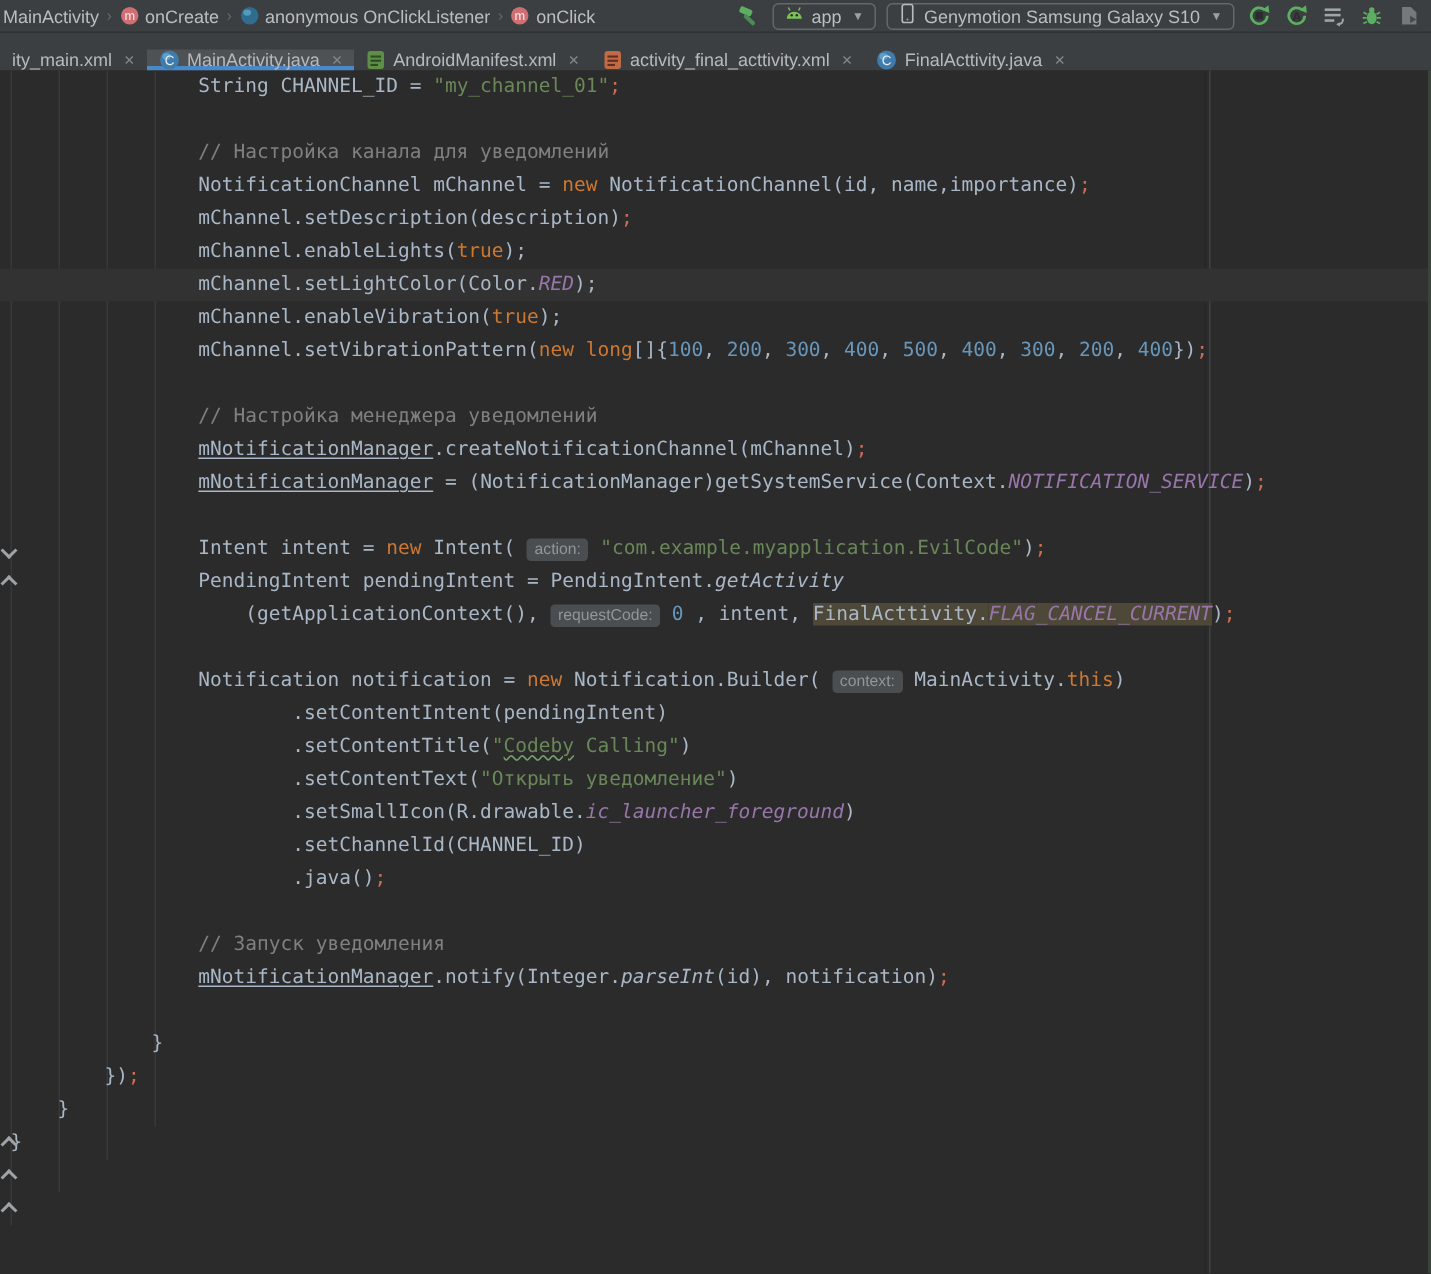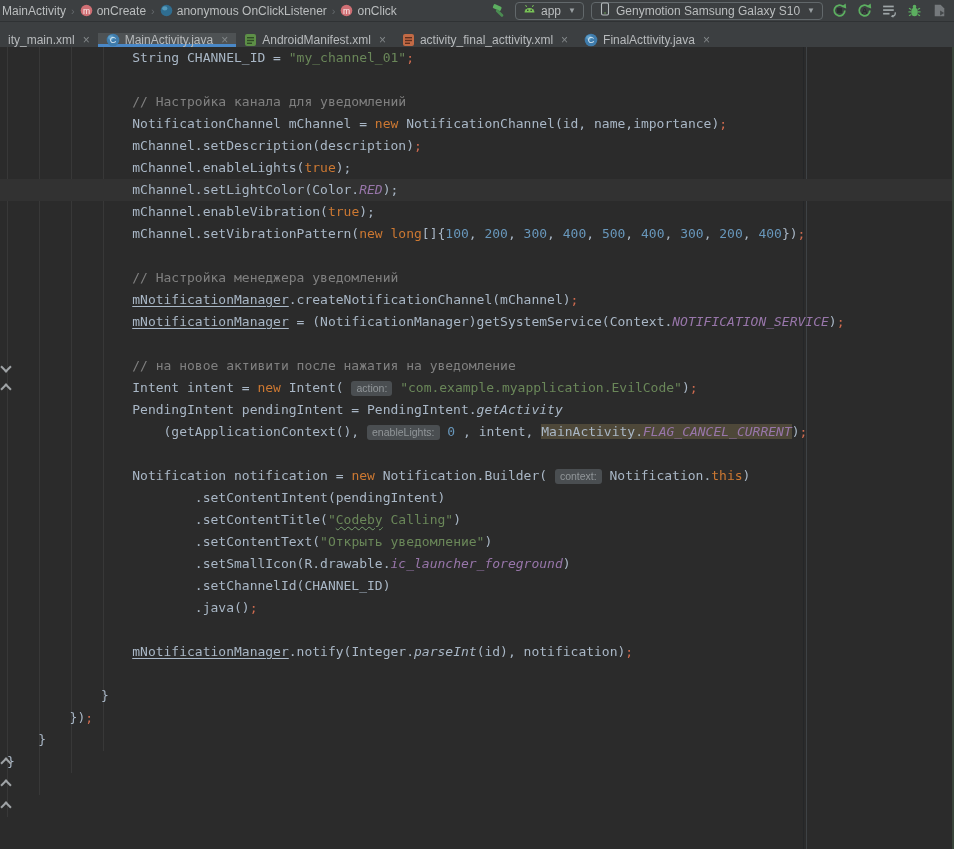--- a/index.html
+++ b/index.html
@@ -254,33 +254,33 @@
       <div class="line"><span class="sg-p">                mChannel.setDescription(description)</span><span class="sg-semi">;</span></div>
       <div class="line"><span class="sg-p">                mChannel.enableLights(</span><span class="sg-k">true</span><span class="sg-p">);</span></div>
       <div class="line cur"><span class="sg-p">                mChannel.setLightColor(Color.</span><span class="sg-f">RED</span><span class="sg-p">);</span></div>
       <div class="line"><span class="sg-p">                mChannel.enableVibration(</span><span class="sg-k">true</span><span class="sg-p">);</span></div>
       <div class="line"><span class="sg-p">                mChannel.setVibrationPattern(</span><span class="sg-k">new</span><span class="sg-p"> </span><span class="sg-k">long</span><span class="sg-p">[]{</span><span class="sg-n">100</span><span class="sg-p">, </span><span class="sg-n">200</span><span class="sg-p">, </span><span class="sg-n">300</span><span class="sg-p">, </span><span class="sg-n">400</span><span class="sg-p">, </span><span class="sg-n">500</span><span class="sg-p">, </span><span class="sg-n">400</span><span class="sg-p">, </span><span class="sg-n">300</span><span class="sg-p">, </span><span class="sg-n">200</span><span class="sg-p">, </span><span class="sg-n">400</span><span class="sg-p">})</span><span class="sg-semi">;</span></div>
       <div class="line"></div>
       <div class="line"><span class="sg-c">                // Настройка менеджера уведомлений</span></div>
       <div class="line"><span class="sg-p">                </span><span class="sg-u">mNotificationManager</span><span class="sg-p">.createNotificationChannel(mChannel)</span><span class="sg-semi">;</span></div>
       <div class="line"><span class="sg-p">                </span><span class="sg-u">mNotificationManager</span><span class="sg-p"> = (NotificationManager)getSystemService(Context.</span><span class="sg-f">NOTIFICATION_SERVICE</span><span class="sg-p">)</span><span class="sg-semi">;</span></div>
       <div class="line"></div>
-      <div class="line"><span class="sg-c">                // на новое активити после нажатия на уведомление</span></div>
       <div class="line"><span class="sg-p">                Intent intent = </span><span class="sg-k">new</span><span class="sg-p"> Intent( </span><span class="chip">action:</span><span class="sg-p"> </span><span class="sg-s">"com.example.myapplication.EvilCode"</span><span class="sg-p">)</span><span class="sg-semi">;</span></div>
       <div class="line"><span class="sg-p">                PendingIntent pendingIntent = PendingIntent.</span><span class="sg-i">getActivity</span></div>
-      <div class="line"><span class="sg-p">                    (getApplicationContext(), </span><span class="chip">enableLights:</span><span class="sg-p"> </span><span class="sg-n">0</span><span class="sg-p"> , intent, </span><span class="sg-hlp">MainActivity.</span><span class="sg-hlf">FLAG_CANCEL_CURRENT</span><span class="sg-p">)</span><span class="sg-semi">;</span></div>
-      <div class="line"></div>
-      <div class="line"><span class="sg-p">                Notification notification = </span><span class="sg-k">new</span><span class="sg-p"> Notification.Builder( </span><span class="chip">context:</span><span class="sg-p"> Notification.</span><span class="sg-k">this</span><span class="sg-p">)</span></div>
+      <div class="line"><span class="sg-p">                    (getApplicationContext(), </span><span class="chip">requestCode:</span><span class="sg-p"> </span><span class="sg-n">0</span><span class="sg-p"> , intent, </span><span class="sg-hlp">FinalActtivity.</span><span class="sg-hlf">FLAG_CANCEL_CURRENT</span><span class="sg-p">)</span><span class="sg-semi">;</span></div>
+      <div class="line"></div>
+      <div class="line"><span class="sg-p">                Notification notification = </span><span class="sg-k">new</span><span class="sg-p"> Notification.Builder( </span><span class="chip">context:</span><span class="sg-p"> MainActivity.</span><span class="sg-k">this</span><span class="sg-p">)</span></div>
       <div class="line"><span class="sg-p">                        .setContentIntent(pendingIntent)</span></div>
       <div class="line"><span class="sg-p">                        .setContentTitle(</span><span class="sg-s">"</span><span class="sg-st">Codeby</span><span class="sg-s"> Calling"</span><span class="sg-p">)</span></div>
       <div class="line"><span class="sg-p">                        .setContentText(</span><span class="sg-s">"Открыть уведомление"</span><span class="sg-p">)</span></div>
       <div class="line"><span class="sg-p">                        .setSmallIcon(R.drawable.</span><span class="sg-f">ic_launcher_foreground</span><span class="sg-p">)</span></div>
       <div class="line"><span class="sg-p">                        .setChannelId(CHANNEL_ID)</span></div>
       <div class="line"><span class="sg-p">                        .java()</span><span class="sg-semi">;</span></div>
       <div class="line"></div>
+      <div class="line"><span class="sg-c">                // Запуск уведомления</span></div>
       <div class="line"><span class="sg-p">                </span><span class="sg-u">mNotificationManager</span><span class="sg-p">.notify(Integer.</span><span class="sg-i">parseInt</span><span class="sg-p">(id), notification)</span><span class="sg-semi">;</span></div>
       <div class="line"></div>
       <div class="line"><span class="sg-p">            }</span></div>
       <div class="line"><span class="sg-p">        })</span><span class="sg-semi">;</span></div>
       <div class="line"><span class="sg-p">    }</span></div>
       <div class="line"><span class="sg-p">}</span></div>
     </div>
   <div id="folds">
       <div class="fold down" style="top: 316px;"></div>
       <div class="fold up" style="top: 338px;"></div>

